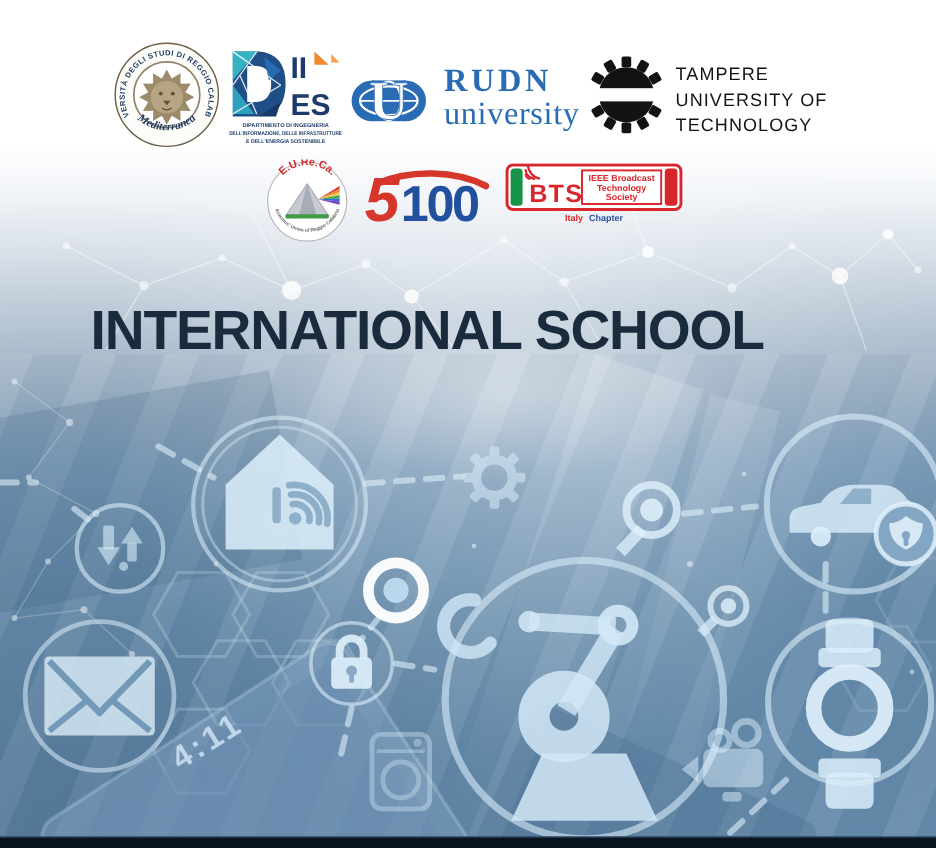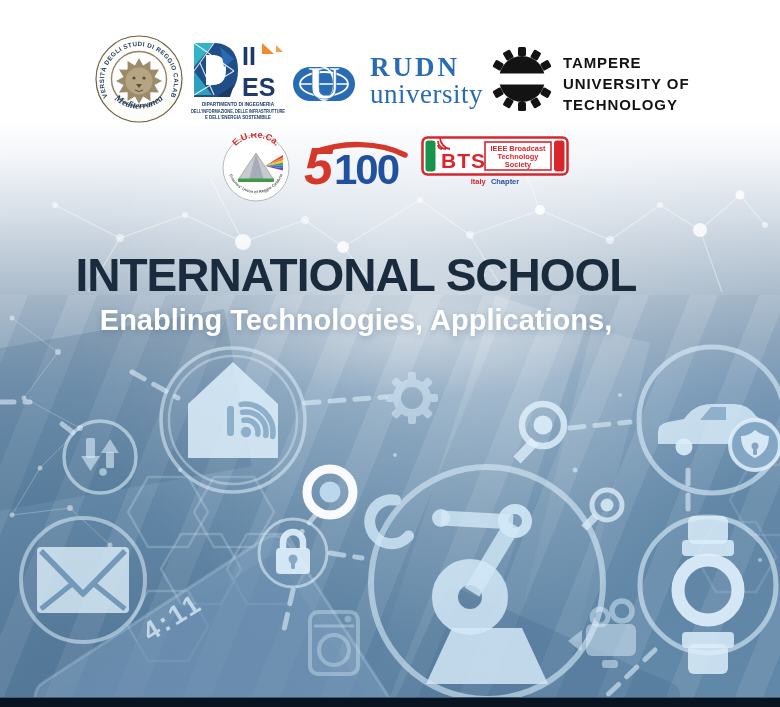--- a/index.html
+++ b/index.html
@@ -18,21 +18,21 @@
   .streaks{
     position:absolute;left:0;top:295px;width:780px;height:412px;
     background:repeating-linear-gradient(112deg,
       rgba(255,255,255,0.06) 0 26px, rgba(40,80,120,0.05) 26px 64px);
     pointer-events:none;
   }
   .bg-art{position:absolute;left:0;top:0;pointer-events:none;}
   .logo-abs{position:absolute;}
   .tut-text{
     position:absolute;left:563px;top:52px;
-    font-weight:bold;font-size:15px;line-height:21px;letter-spacing:0.9px;color:#131313;
+    font-weight:normal;font-size:15px;line-height:21px;letter-spacing:0.9px;color:#131313;
   }
   .title-block{position:absolute;left:0;top:249px;width:712px;text-align:center;}
   .title-block h1{
     margin:0;font-size:46px;font-weight:bold;letter-spacing:-1px;
     color:#1b2b3e;line-height:52px;
   }
   .title-block p{
     margin:2px 0 0 0;font-size:29px;font-weight:bold;color:#ffffff;line-height:34px;
     text-shadow:0 2px 6px rgba(25,55,90,0.25);
   }
@@ -394,17 +394,16 @@
     <text x="97" y="23" font-size="7.4" font-weight="bold" fill="#d8262c" text-anchor="middle">Technology</text>
     <text x="97" y="31" font-size="7.4" font-weight="bold" fill="#d8262c" text-anchor="middle">Society</text>
     <text x="74" y="48" font-size="7.5" font-weight="bold" text-anchor="middle">
       <tspan fill="#d8262c">Italy</tspan>
       <tspan fill="#2a4fa0" dx="3">Chapter</tspan>
     </text>
   </svg>
 
   <div class="title-block">
     <h1>INTERNATIONAL SCHOOL</h1>
-    <p>Enabling Technologies, Applications,</p>
   </div>
 
   <div class="bottom-bar"></div>
 </div>
 
 </body></html>

